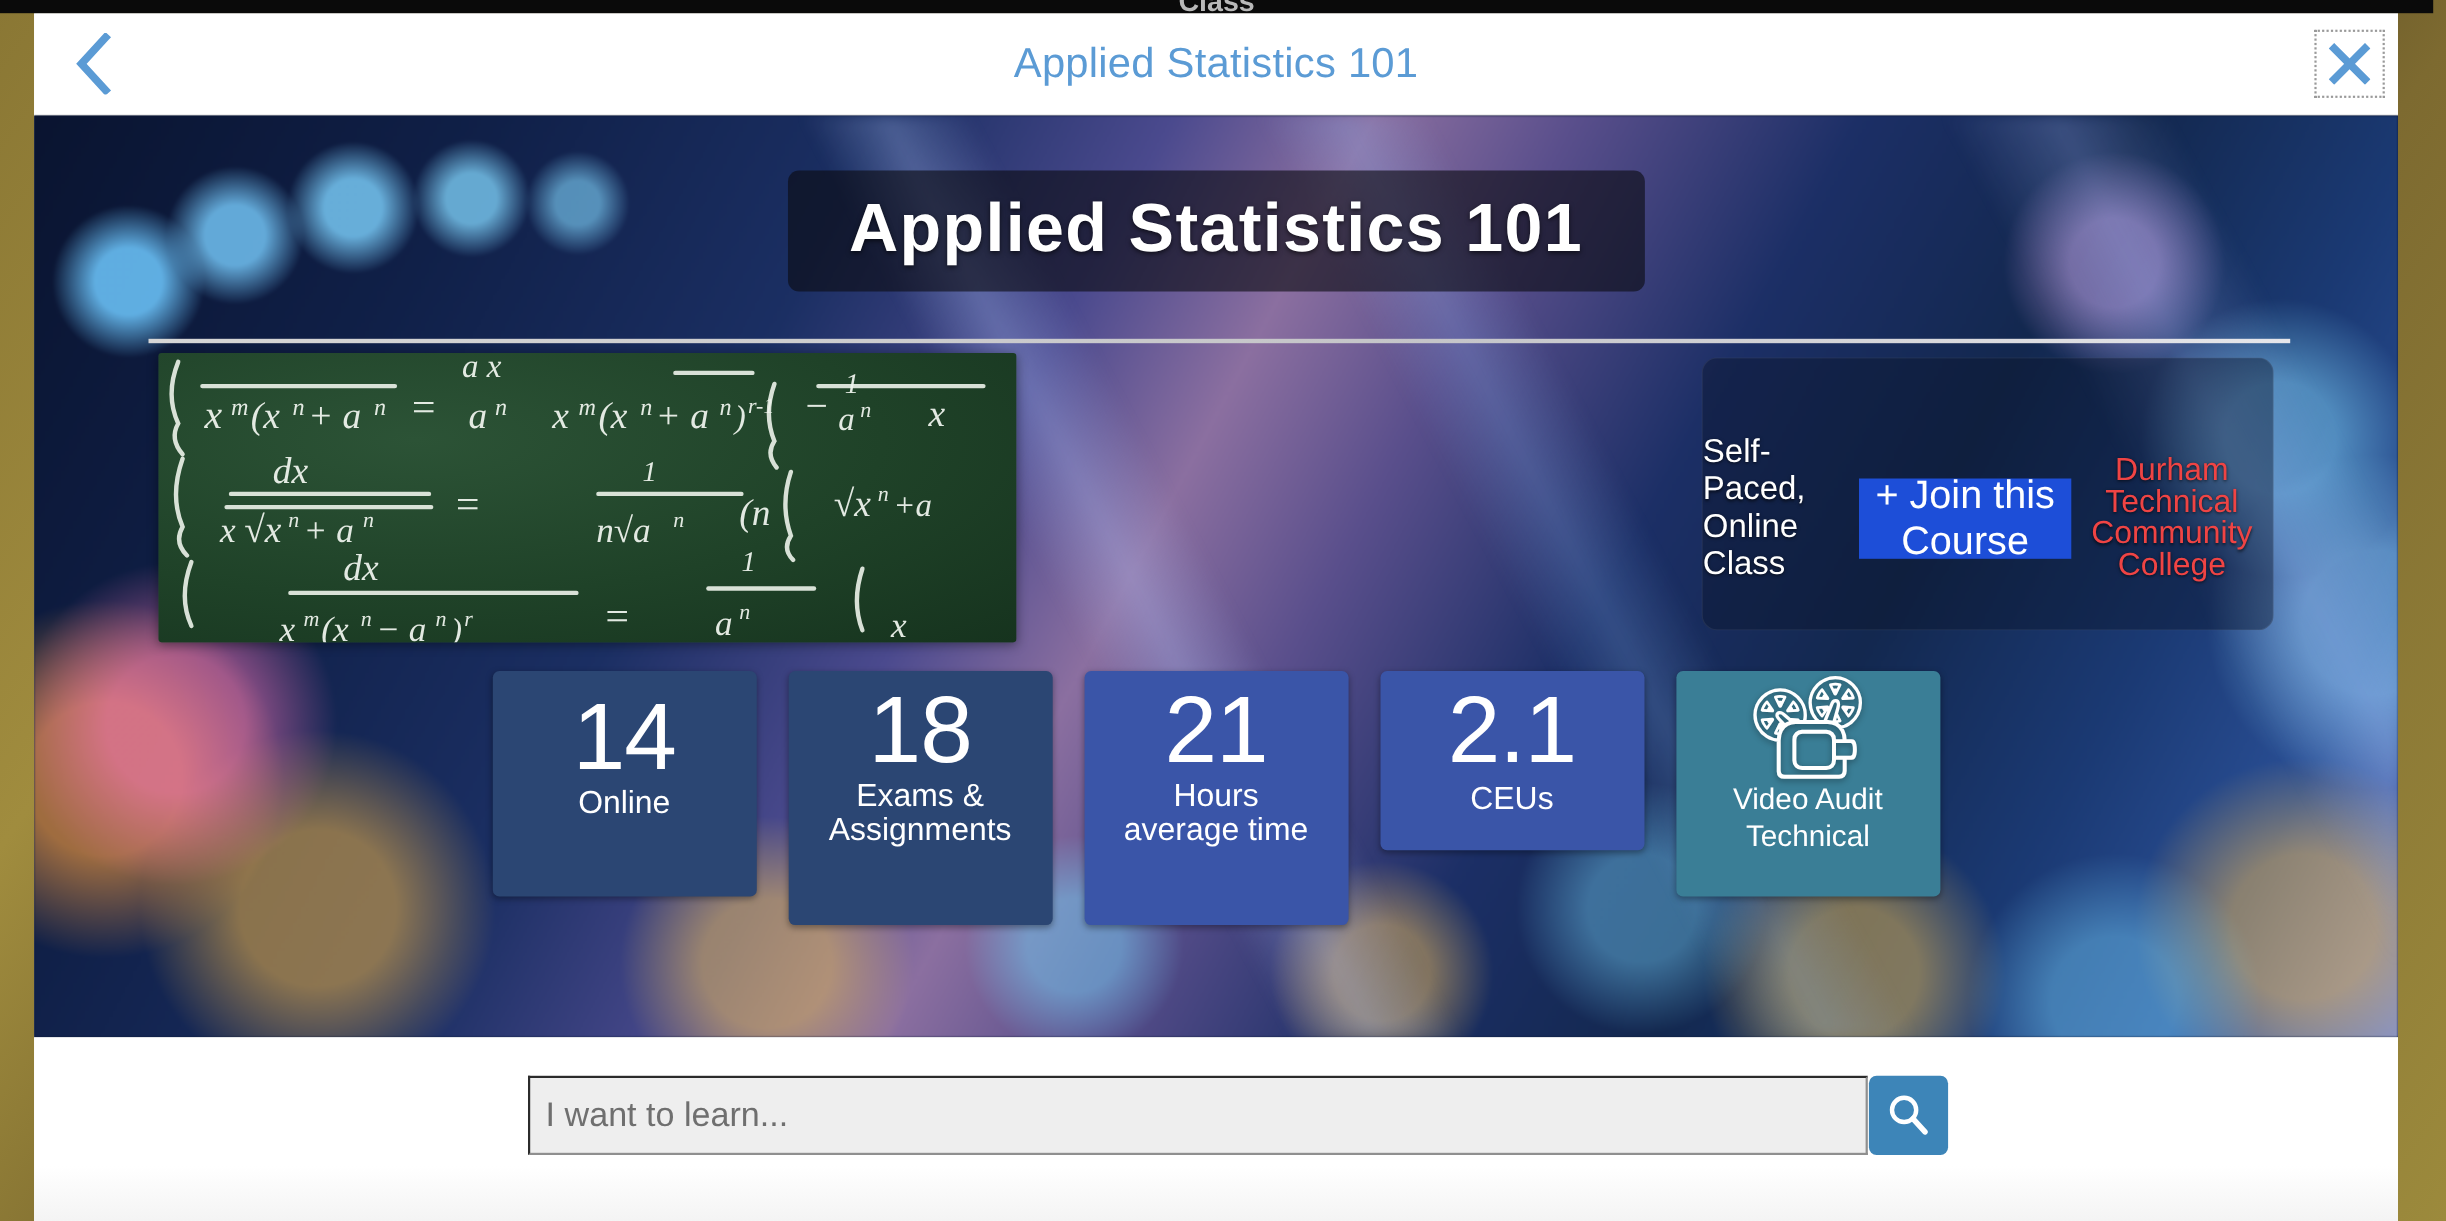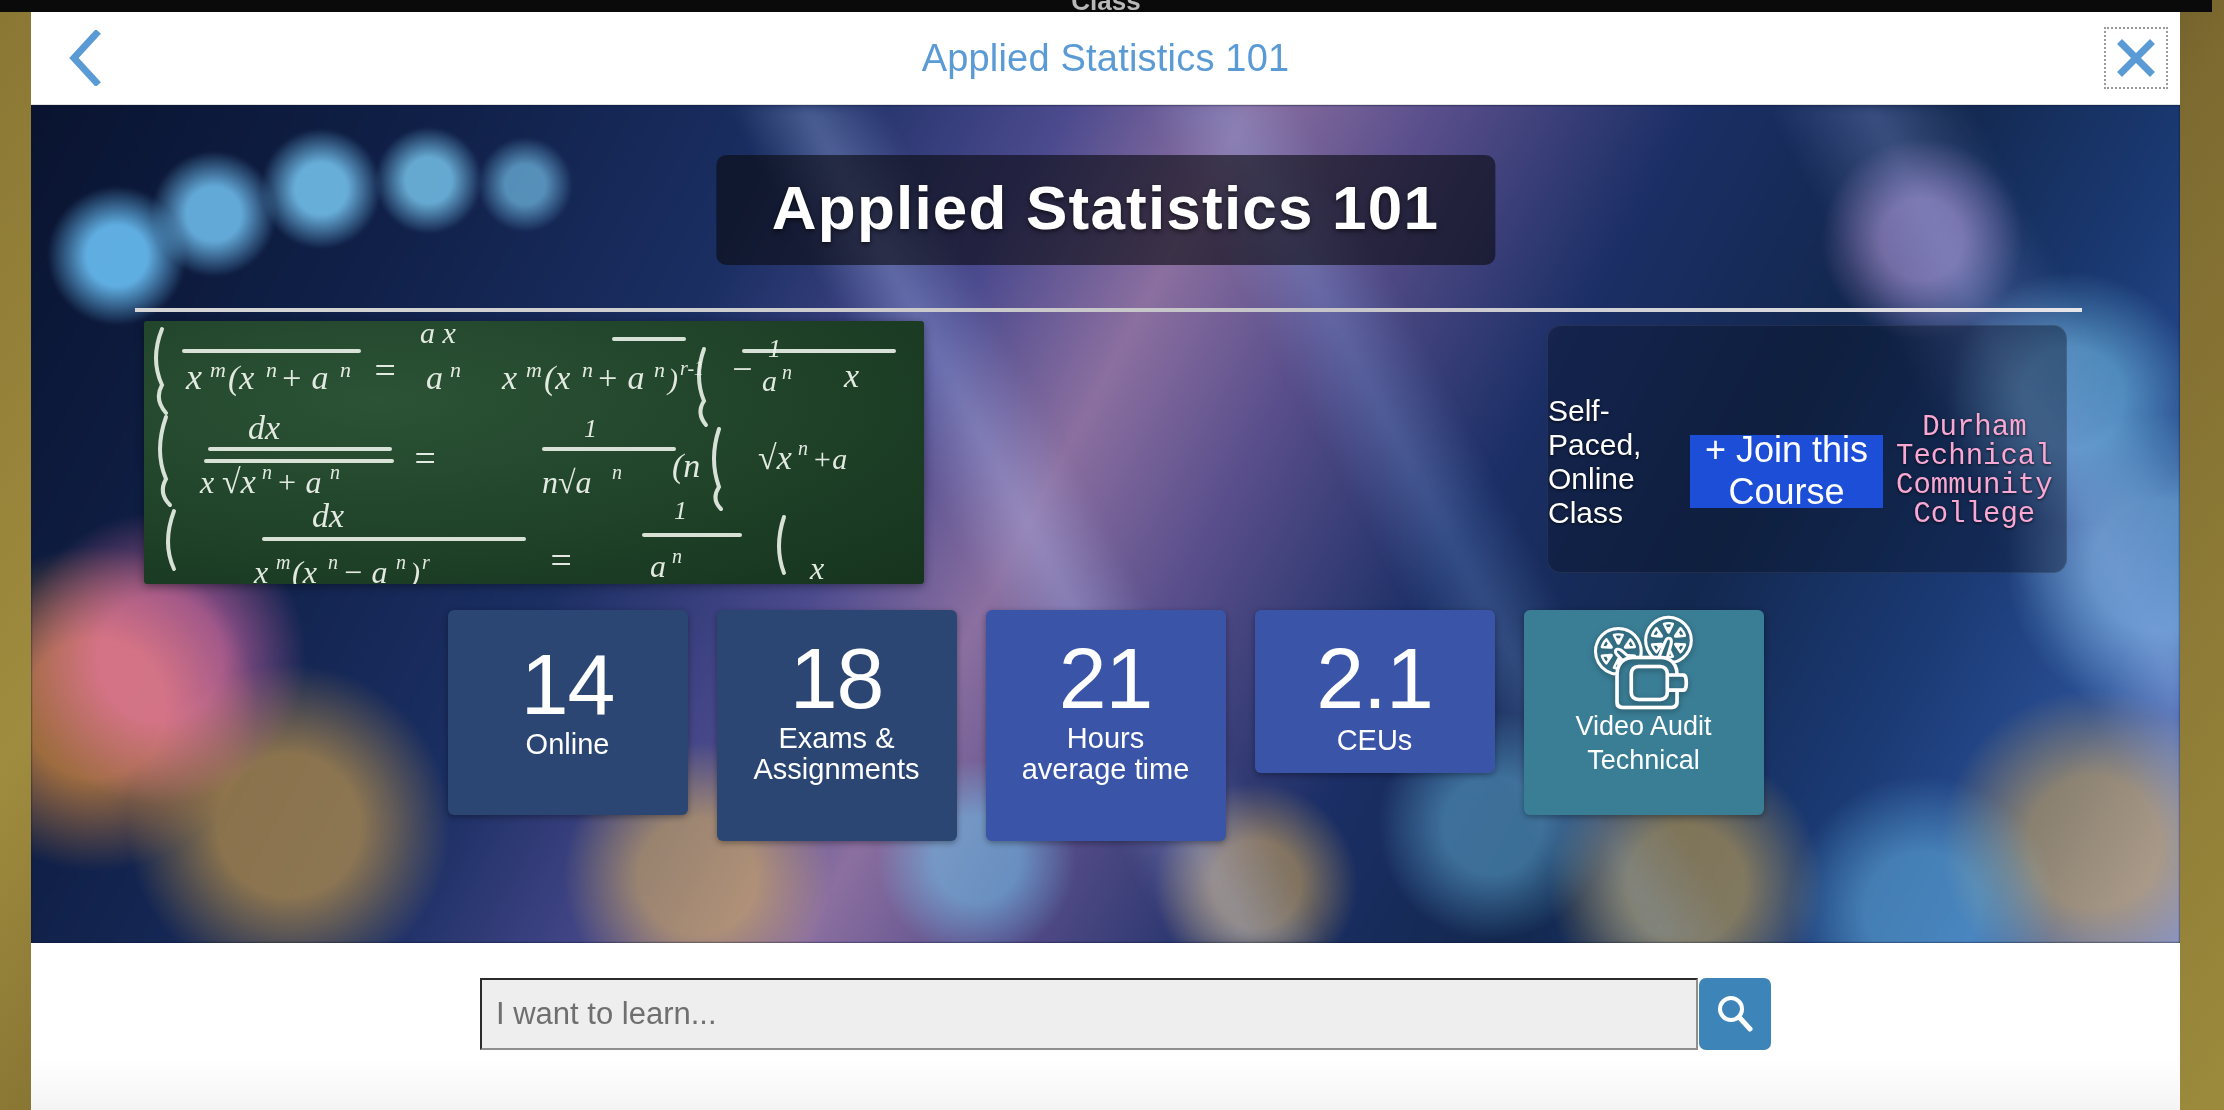--- a/index.html
+++ b/index.html
@@ -220,47 +220,46 @@
     font-family: "Liberation Sans", sans-serif;
     font-size: 36px;
     font-weight: 400;
     cursor: pointer;
     display: flex;
     align-items: center;
     justify-content: center;
   }
   #info-institution {
     margin-top: 18px;
-    color: #f9a8d4;
+    color: #ef4444;
     font-size: 29px;
     line-height: 1.0;
     text-align: center;
     width: 430px;
     text-shadow: 0 1px 3px rgba(0,0,0,.7);
-    font-family: Liberation Mono, monospace;
   }
 
   
   #stats {
     position: absolute;
     left: 0; right: 0;
     top: 505px;
     display: flex;
     justify-content: center;
     align-items: flex-start;
     gap: 29px;
   }
   .stat-card {
     border-radius: 6px;
     display: flex;
     flex-direction: column;
     align-items: center;
     justify-content: flex-start;
     color: #fff;
-    padding: 24px 0 14px 0;
+    padding: 10px 0 14px 0;
     box-shadow: 0 2px 6px rgba(0,0,0,.35);
   }
   .stat-value {
     font-size: 86px;
     font-weight: 400;
     line-height: 1.04;
     letter-spacing: -1px;
   }
   .stat-label {
     font-size: 29px;

